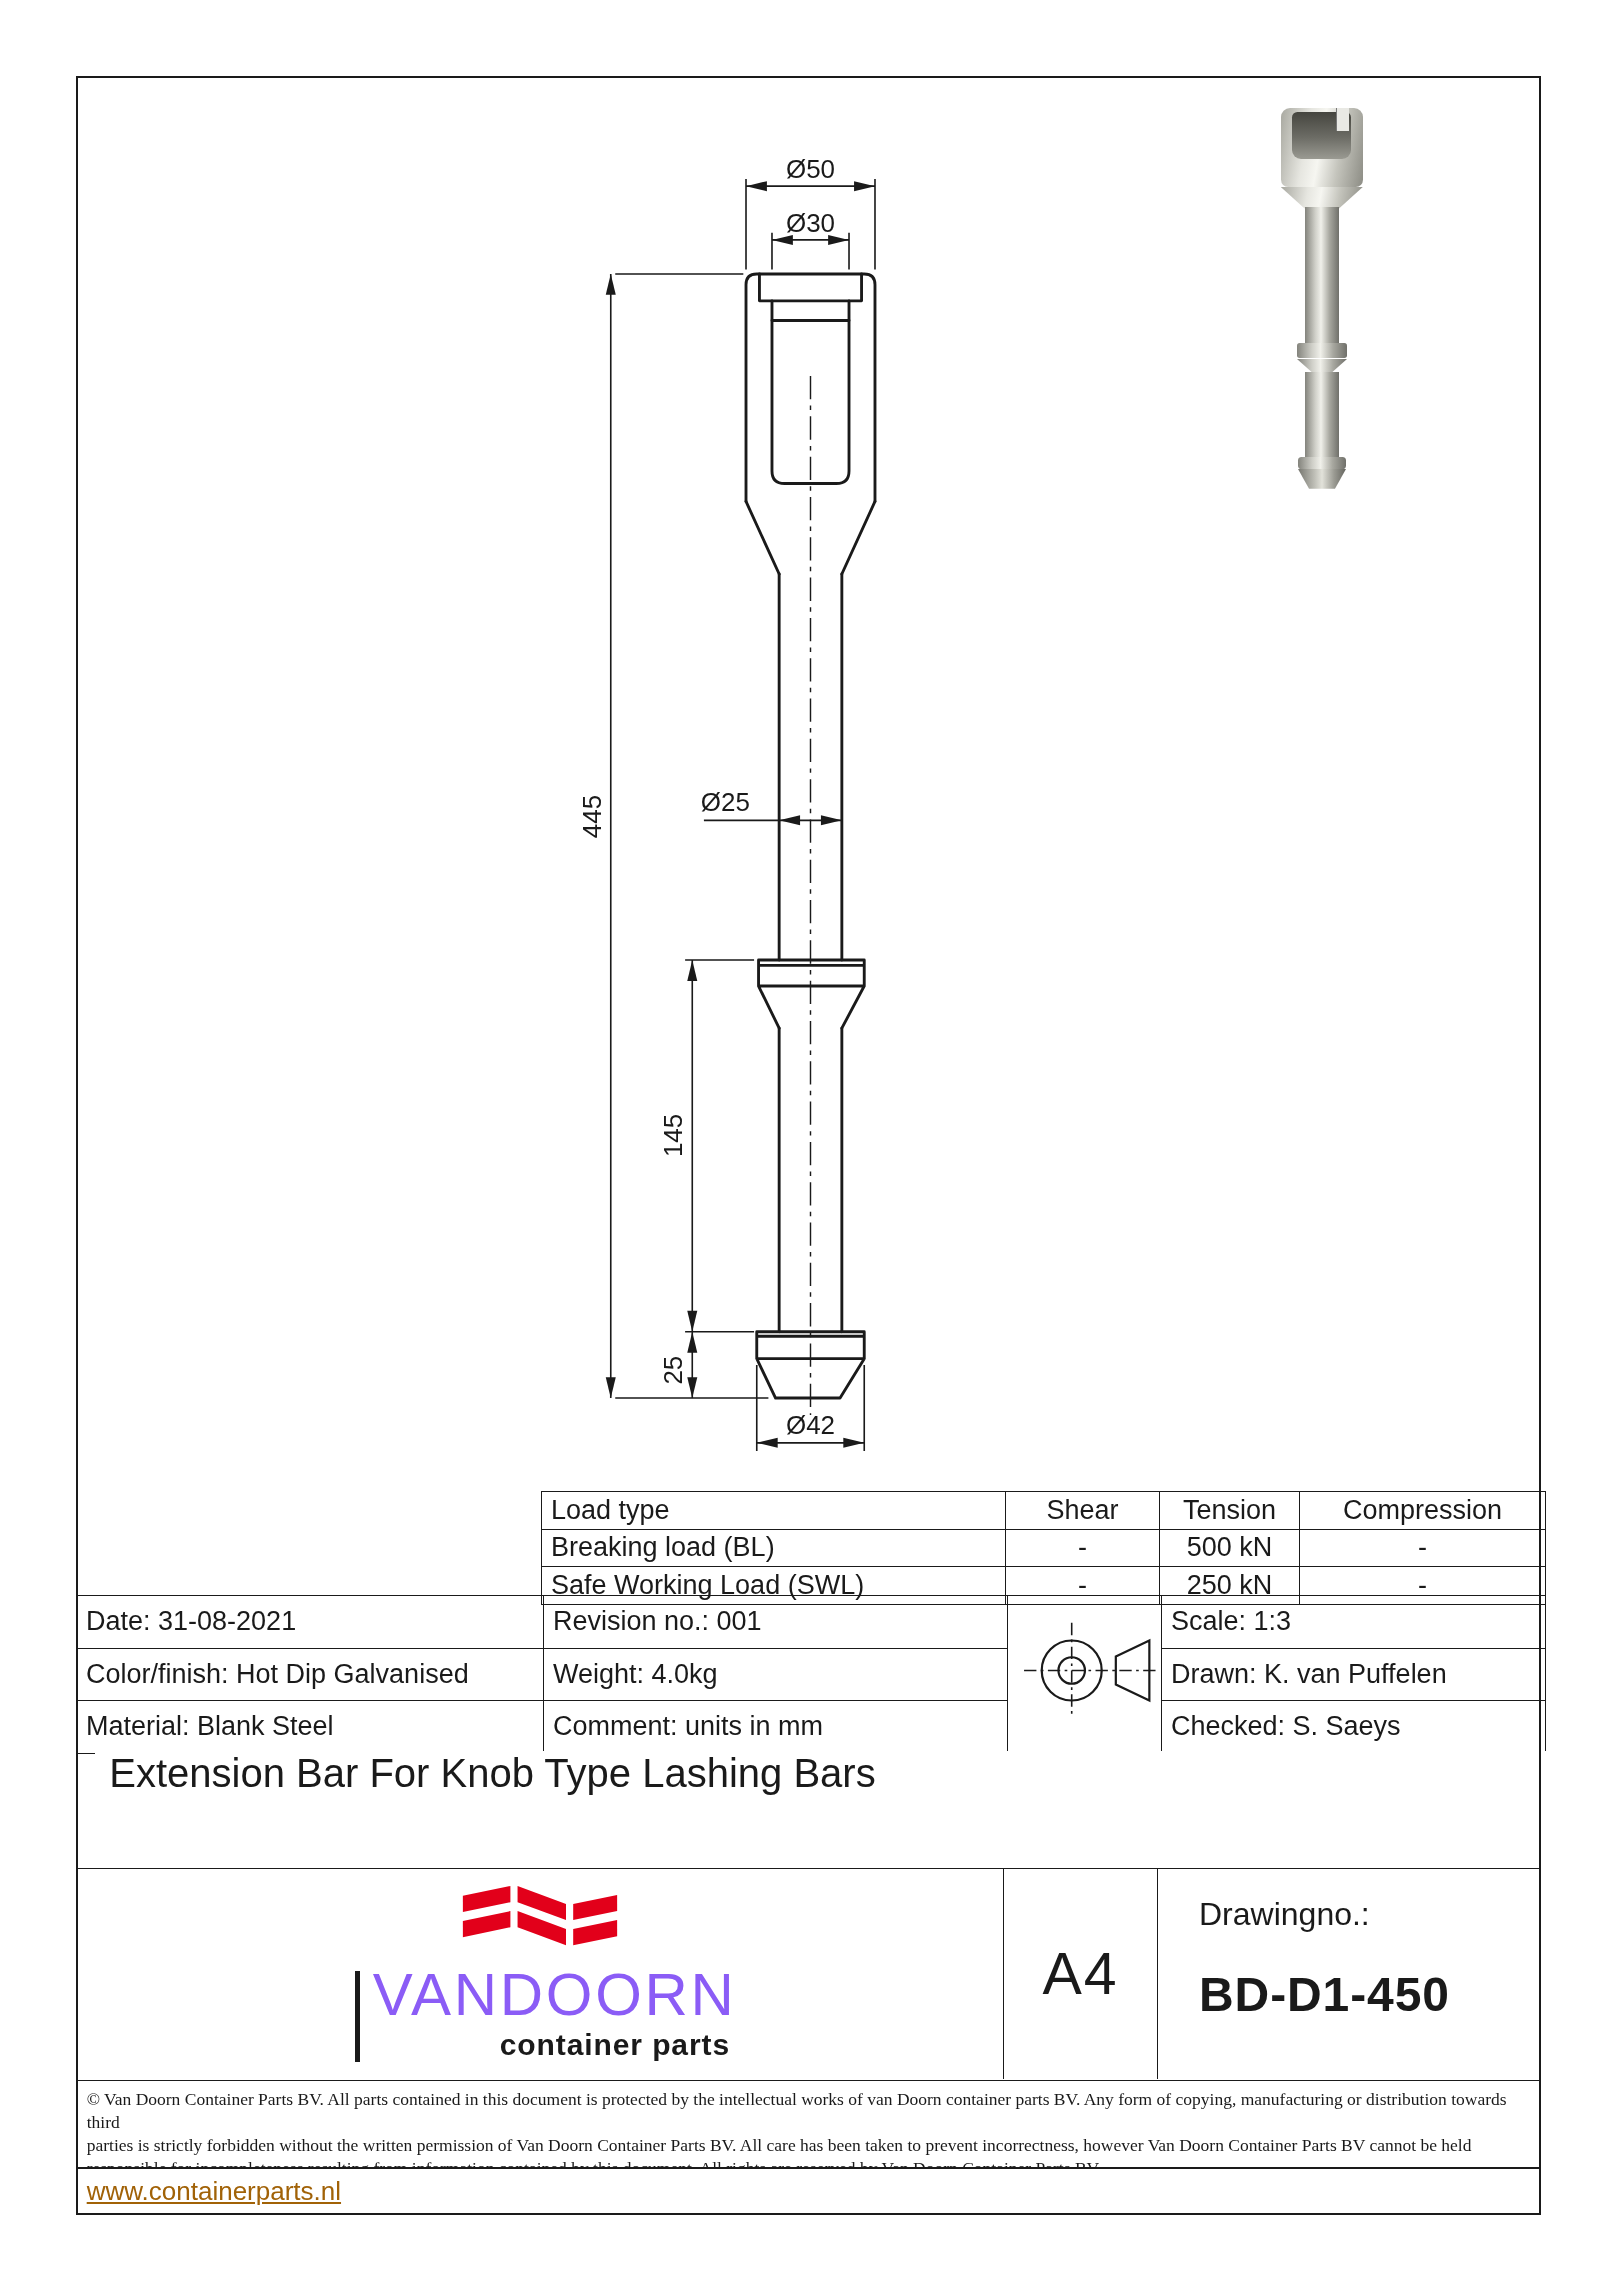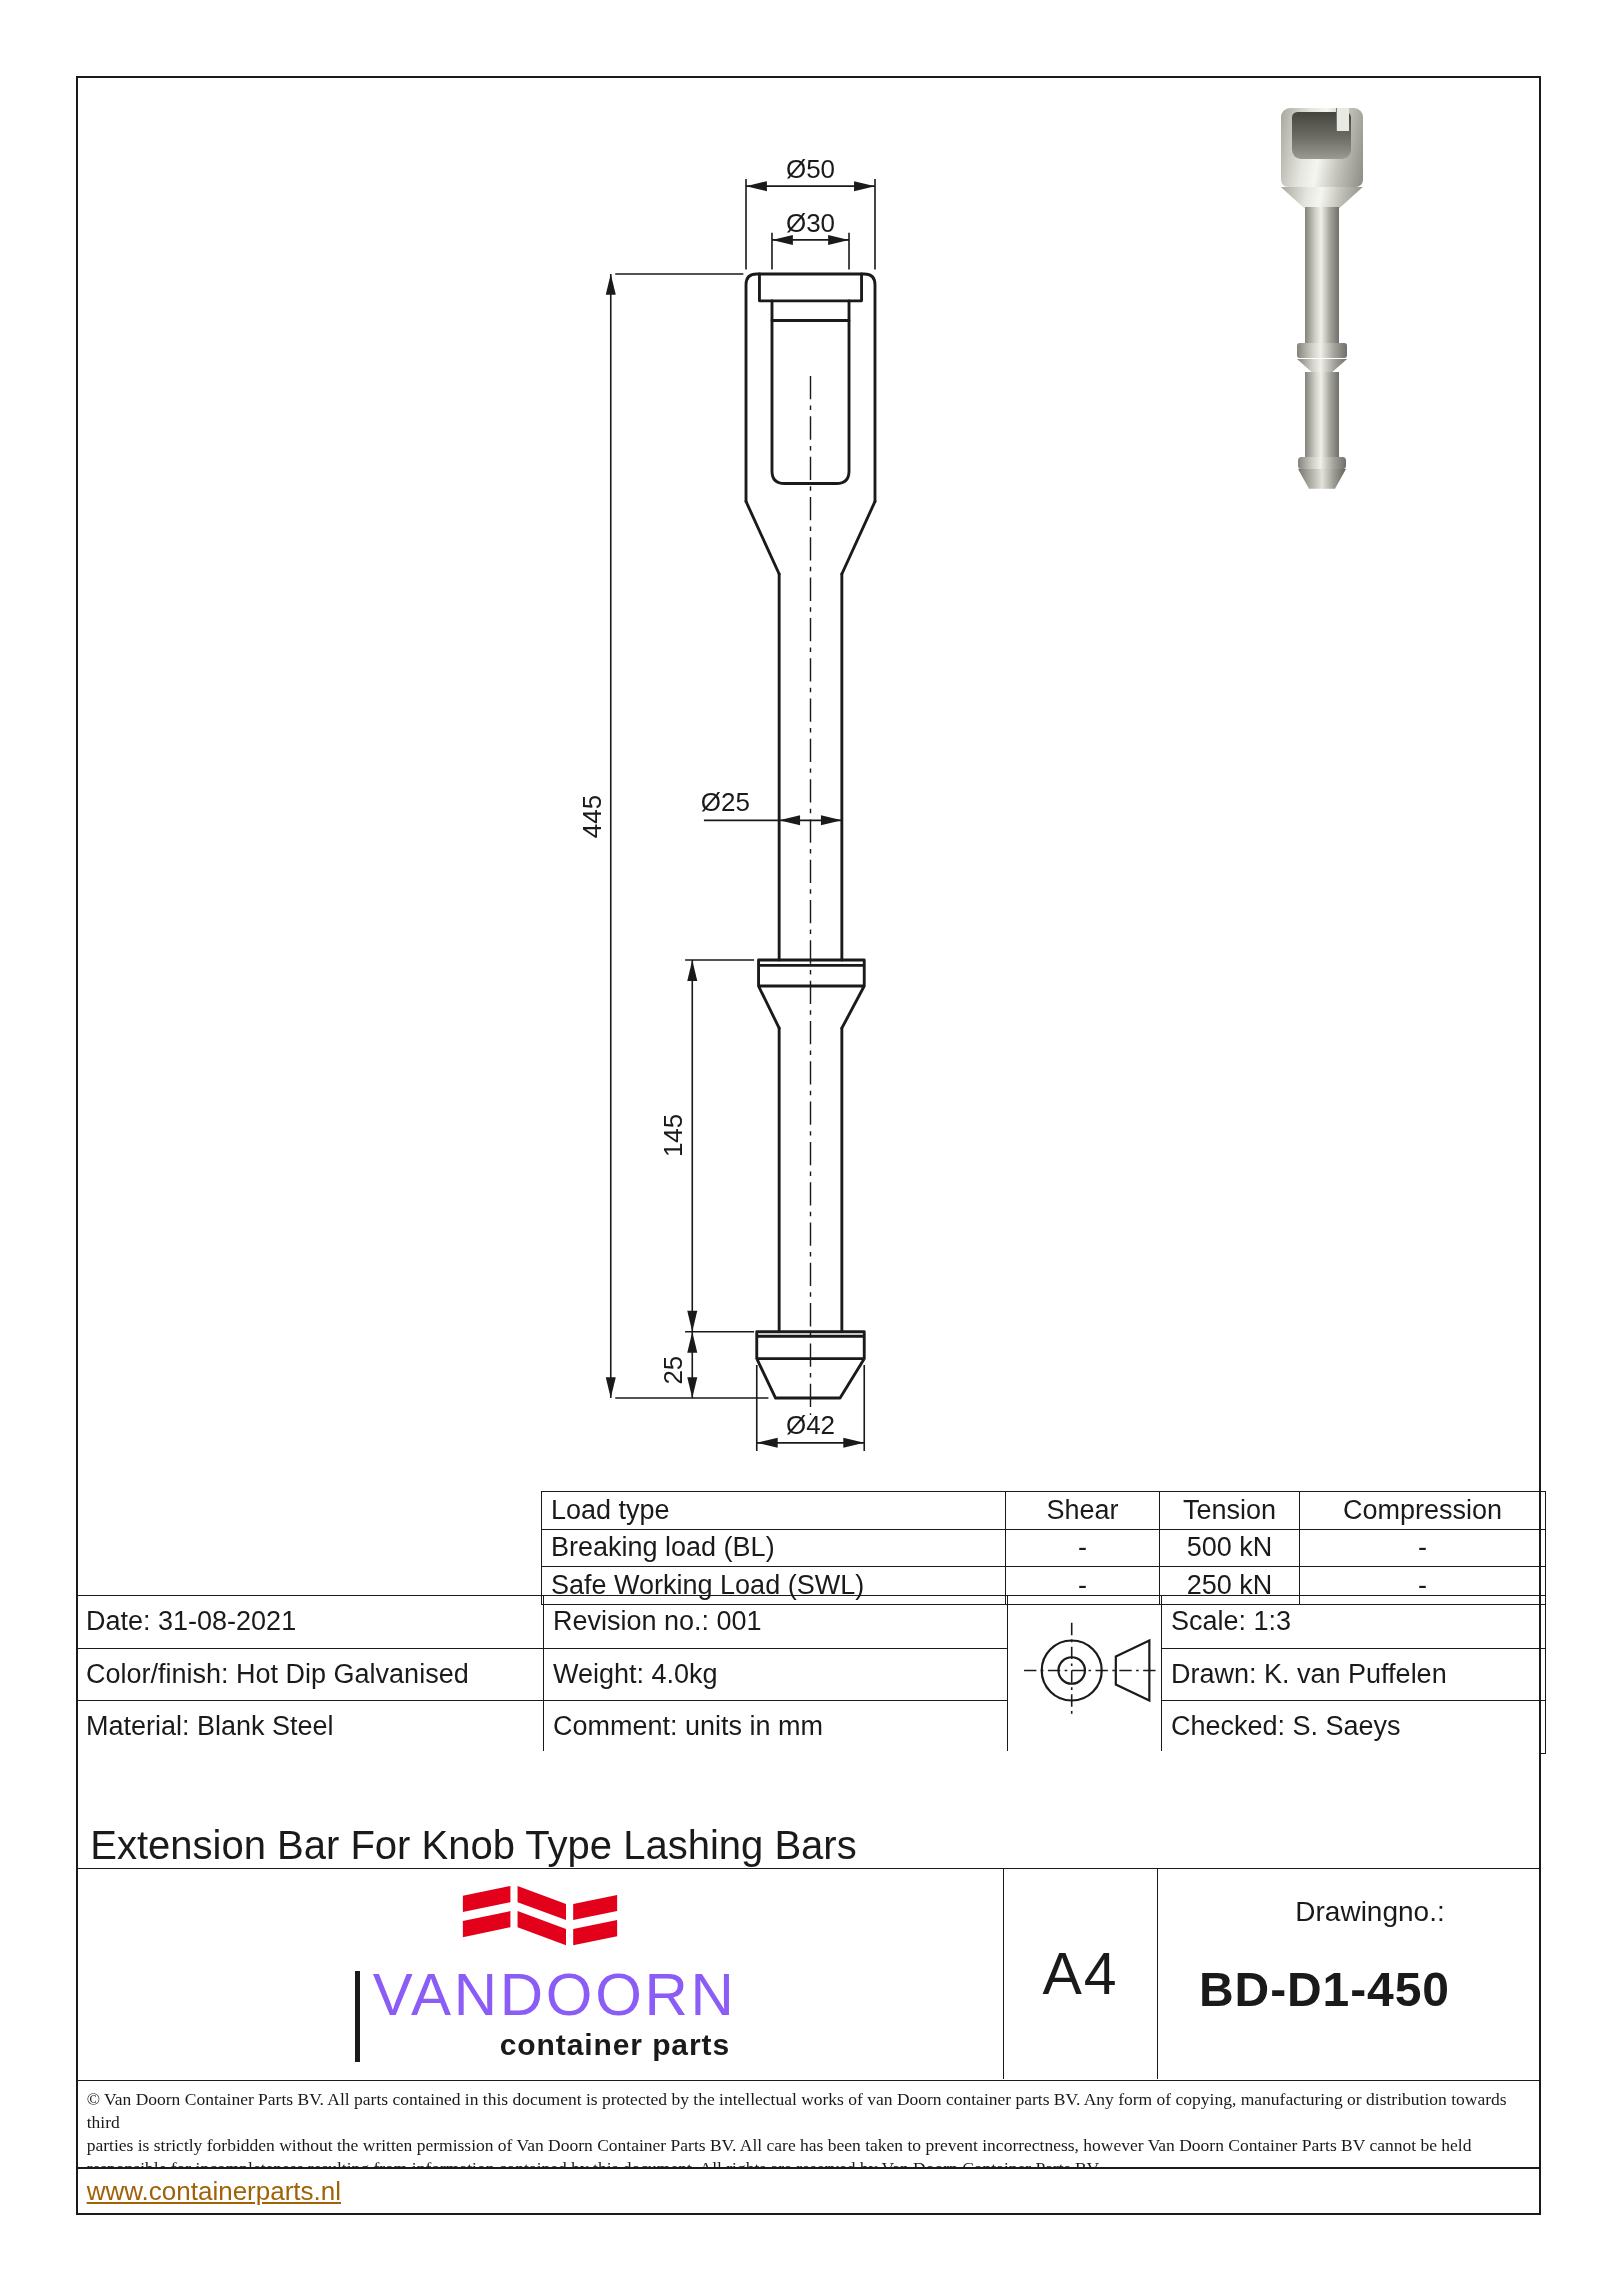--- a/index.html
+++ b/index.html
@@ -40,30 +40,30 @@
   td{border:1.8px solid #1a1a1a;font-size:27px;padding:1.8px 9px;vertical-align:middle;
      overflow:hidden;white-space:nowrap;}
   .load-table{position:absolute;left:541px;top:1491px;width:1004px;}
   .load-table td{height:33px;margin-top:7px;}
   .load-table .c{text-align:center;}
   .info-table{position:absolute;left:76px;top:1595px;width:1469px;}
   .info-table td{height:48px;}
   .sym-cell{text-align:center;}
   
   .band{position:absolute;left:76px;width:1465px;box-sizing:border-box;background:#fff;}
-  .title-band{top:1751px;height:117px;display:flex;align-items:flex-end;padding-left:14.3px;
-      font-size:40px;}
+  .title-band{top:1751px;height:117px;display:flex;align-items:flex-start;padding-left:14.3px;
+      font-size:40px;margin-left:19px;}
   .logo-band{top:1868px;height:211px;border-top:1.8px solid #1a1a1a;display:flex;}
   .cell-logo{width:927px;display:flex;flex-direction:column;align-items:center;
       justify-content:center;box-sizing:border-box;}
   .cell-a4{width:155px;border-left:1.8px solid #1a1a1a;border-right:1.8px solid #1a1a1a;
       display:flex;align-items:center;justify-content:center;font-size:59px;
       letter-spacing:1.8px;box-sizing:border-box;}
   .cell-dno{flex:1;padding:27px 0 0 41px;box-sizing:border-box;}
-  .dno-label{font-size:28px;text-align:center;}
+  .dno-label{font-size:32px;}
   .dno-value{font-size:48px;font-weight:bold;margin-top:34px;letter-spacing:0.9px;}
   .logo-mark{width:158px;height:61px;margin-bottom:19.7px;}
   .wordmark{display:grid;grid-template-columns:auto auto auto;align-items:start;}
   .word{font-size:60px;font-weight:normal;letter-spacing:2.7px;line-height:0.92;color:#8b5cf6;}
   .logo-bar{grid-row:1/3;width:5.4px;background:#1a1a1a;margin:3.6px 12.5px 0 12.5px;align-self:stretch;}
   .tagline{grid-column:3;justify-self:start;font-size:30px;font-weight:bold;color:#1a1a1a;
       margin-top:5.4px;letter-spacing:0.9px;}
   .copyright-band{top:2080px;height:70px;border-top:1.8px solid #1a1a1a;
       font-family:"Liberation Serif",serif;font-size:17.5px;line-height:23px;
       padding:7.2px 10.7px 0 10.7px;}

